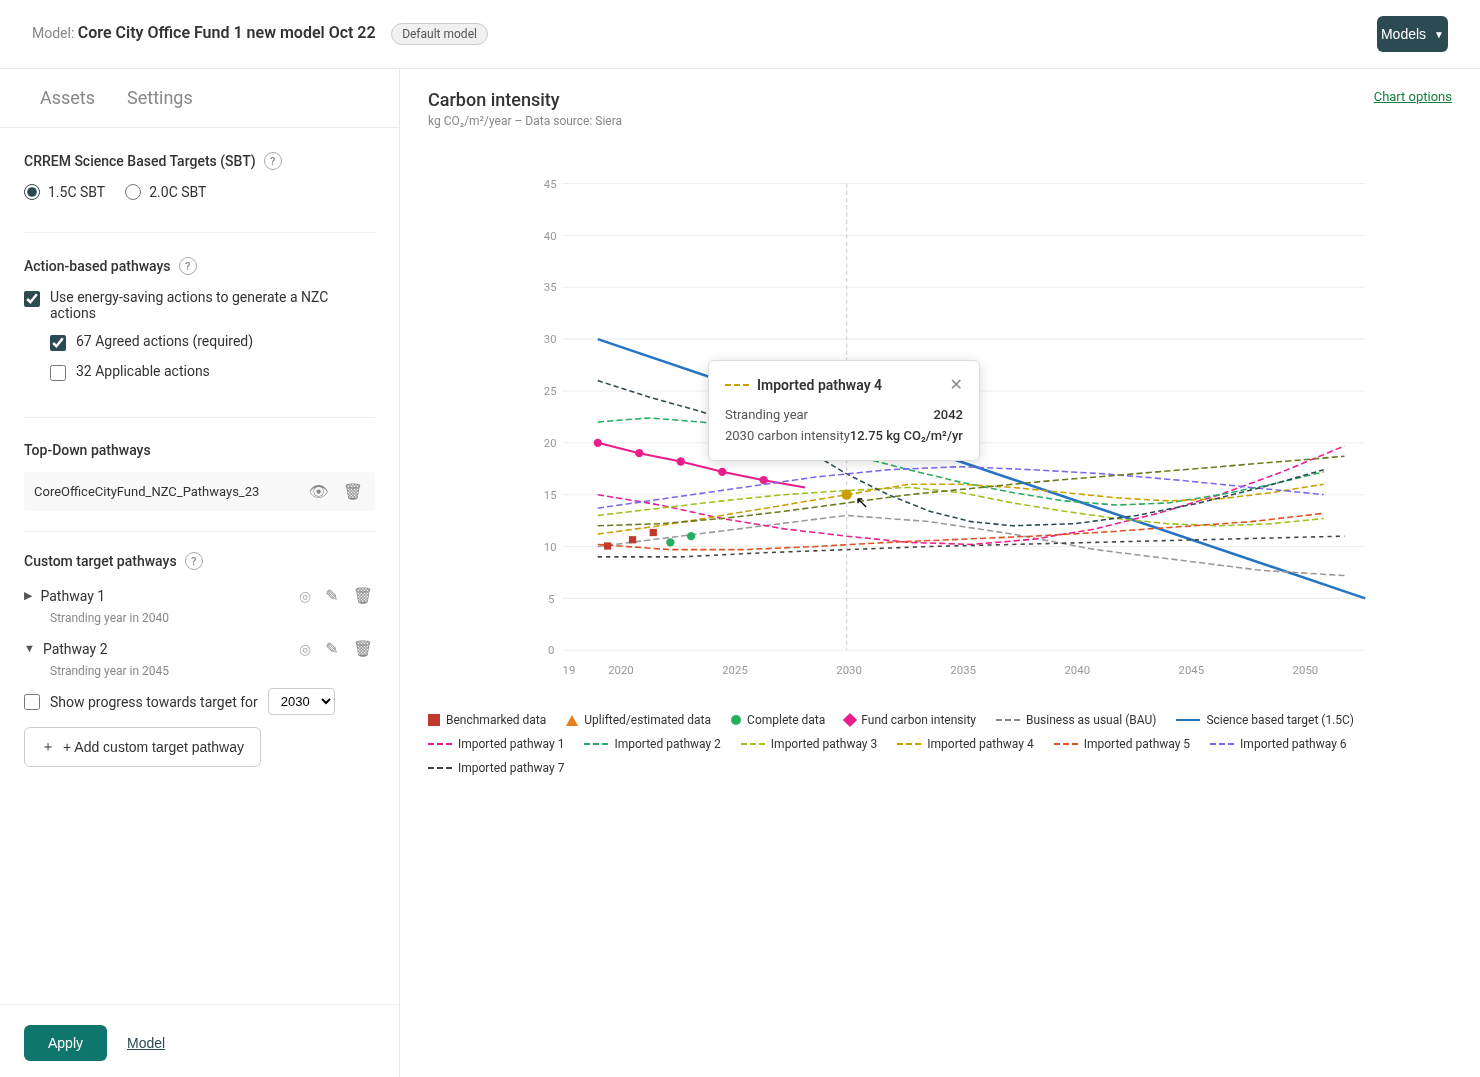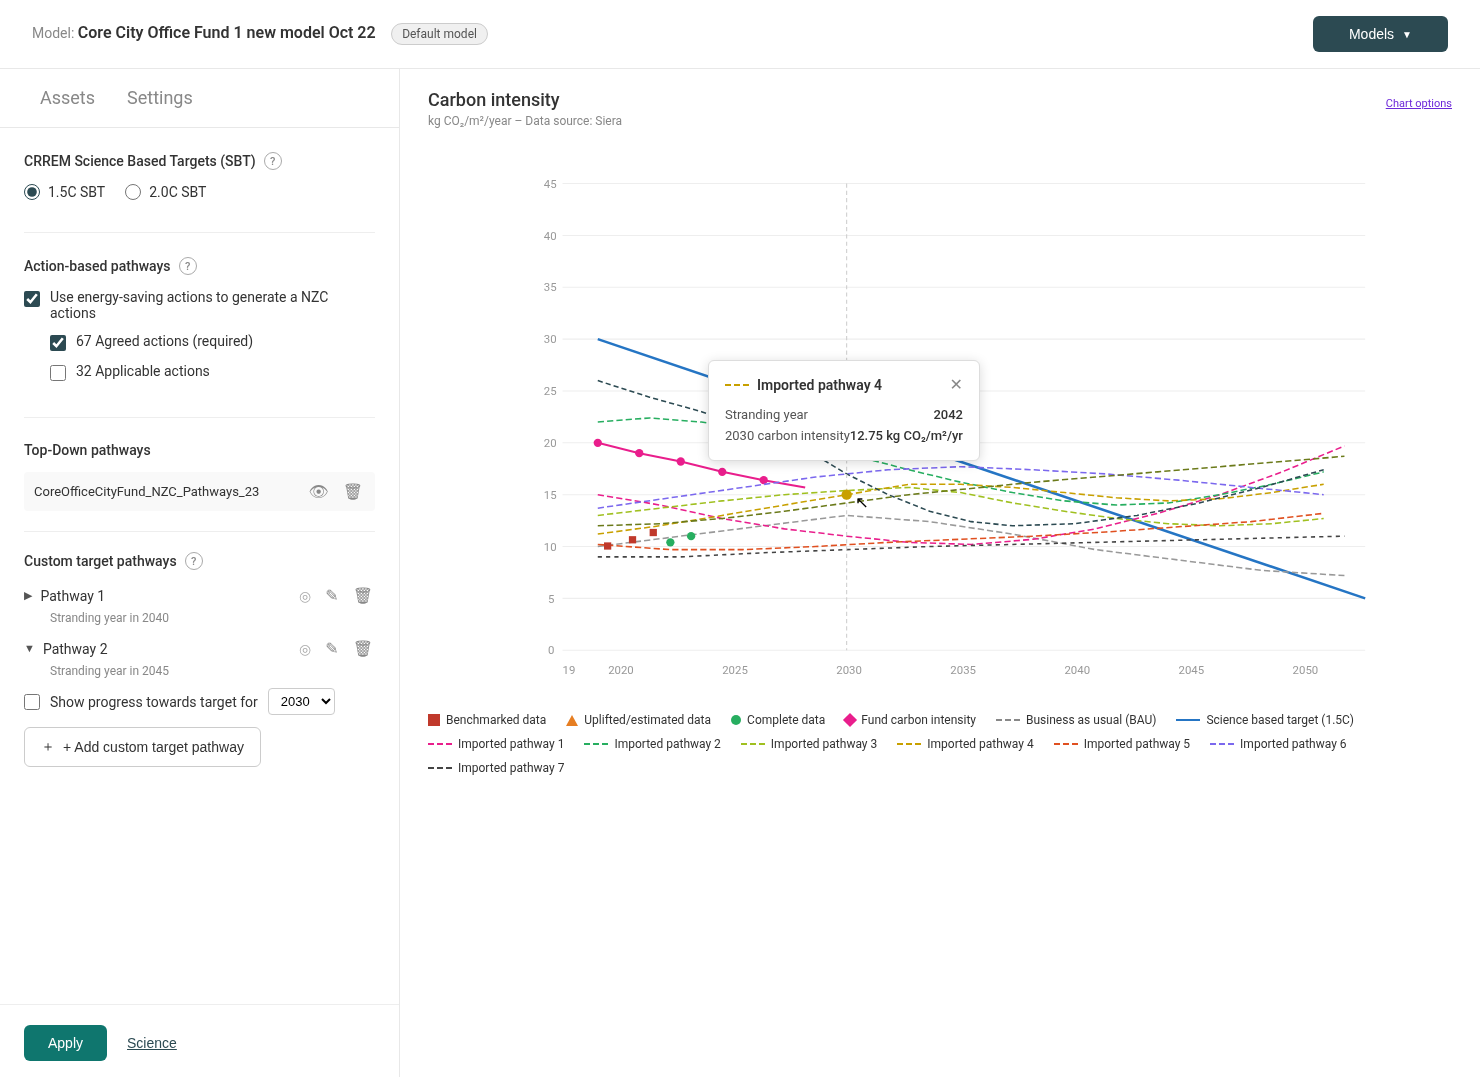--- a/index.html
+++ b/index.html
@@ -1,20 +1,20 @@
 <!DOCTYPE html>
 <html><head>
   <meta charset="utf-8">
   <style>
     * { box-sizing: border-box; margin: 0; padding: 0; }
     body { font-family: -apple-system, BlinkMacSystemFont, 'Segoe UI', Roboto, sans-serif; background: #fff; color: #333; font-size: 14px; }
 
     .top-bar { display: flex; align-items: center; justify-content: space-between; padding: 16px 32px; border-bottom: 1px solid #e8e8e8; }
     .default-badge { display: inline-block; background: #f0f0f0; border: 1px solid #ccc; border-radius: 12px; padding: 3px 10px; font-size: 12px; color: #555; margin-left: 12px; }
-    .models-btn { background: #2c4a52; color: #fff; border: none; border-radius: 6px; padding: 10px 36px; font-size: 14px; cursor: pointer; display: flex; align-items: center; gap: 8px; }
+    .models-btn { background: #2c4a52; color: #fff; border: none; border-radius: 6px; padding: 10px 4px; font-size: 14px; cursor: pointer; display: flex; align-items: center; gap: 8px; }
     .models-btn .chevron { font-size: 10px; }
 
     .main-layout { display: flex; height: calc(100vh - 65px); }
 
     
     .left-panel { width: 400px; min-width: 400px; border-right: 1px solid #e8e8e8; display: flex; flex-direction: column; overflow-y: auto; }
 
     .tabs { display: flex; padding: 0 24px; border-bottom: 1px solid #e8e8e8; }
     .tab { padding: 18px 16px; font-size: 18px; color: #888; cursor: pointer; border-bottom: 2px solid transparent; margin-bottom: -1px; }
     .tab.active { color: #333; border-bottom: 2px solid #333; font-weight: 500; }
@@ -52,23 +52,23 @@
     .year-select { border: 1px solid #ccc; border-radius: 4px; padding: 4px 8px; font-size: 13px; background: #fff; cursor: pointer; }
 
     .add-pathway-btn { display: flex; align-items: center; gap: 8px; background: #fff; border: 1px solid #ccc; border-radius: 6px; padding: 10px 16px; font-size: 14px; color: #333; cursor: pointer; margin-top: 8px; }
 
     .panel-footer { padding: 20px 24px; border-top: 1px solid #eee; display: flex; align-items: center; gap: 20px; }
     .apply-btn { background: #0f766e; color: #fff; border: none; border-radius: 6px; padding: 10px 24px; font-size: 14px; cursor: pointer; }
     .cancel-link { color: #2c4a52; text-decoration: underline; cursor: pointer; background: none; border: none; font-size: 14px; }
 
     
     .right-panel { flex: 1; padding: 20px 28px; overflow-y: auto; }
-    .chart-header { display: flex; justify-content: space-between; align-items: flex-end; margin-bottom: 4px; }
+    .chart-header { display: flex; justify-content: space-between; align-items: flex-start; margin-bottom: 4px; }
     .chart-title { font-size: 18px; font-weight: 500; color: #333; }
-    .chart-options-link { font-size: 11px; color: #6d28d9; text-decoration: underline; cursor: pointer; }
+    .chart-options-link { font-size: 13px; color: #15803d; text-decoration: underline; cursor: pointer; }
     .chart-subtitle { font-size: 12px; color: #888; margin-bottom: 12px; }
 
     .chart-container { position: relative; width: 100%; background: #fff; }
     svg.chart { width: 100%; height: 560px; }
 
     
     .tooltip-box { position: absolute; background: white; border: 1px solid #ddd; border-radius: 6px; padding: 14px 16px; box-shadow: 0 2px 12px rgba(0,0,0,0.15); min-width: 260px; top: 220px; left: 280px; z-index: 10; }
     .tooltip-header { display: flex; align-items: center; justify-content: space-between; margin-bottom: 10px; }
     .tooltip-title { display: flex; align-items: center; gap: 8px; font-weight: 600; font-size: 14px; }
     .tooltip-close { cursor: pointer; color: #888; font-size: 16px; background: none; border: none; }
@@ -210,21 +210,21 @@
         <button class="add-pathway-btn">
           <span>＋</span>
           <span>+ Add custom target pathway</span>
         </button>
       </div>
 
     </div>
 
     <div class="panel-footer">
       <button class="apply-btn">Apply</button>
-      <button class="cancel-link">Science</button>
+      <button class="cancel-link">Model</button>
     </div>
 
   </div>
 
   <div class="right-panel">
     <div class="chart-header">
       <div class="chart-title">Carbon intensity</div>
       <span class="chart-options-link">Chart options</span>
     </div>
     <div class="chart-subtitle">kg CO₂/m²/year – Data source: Siera</div>

